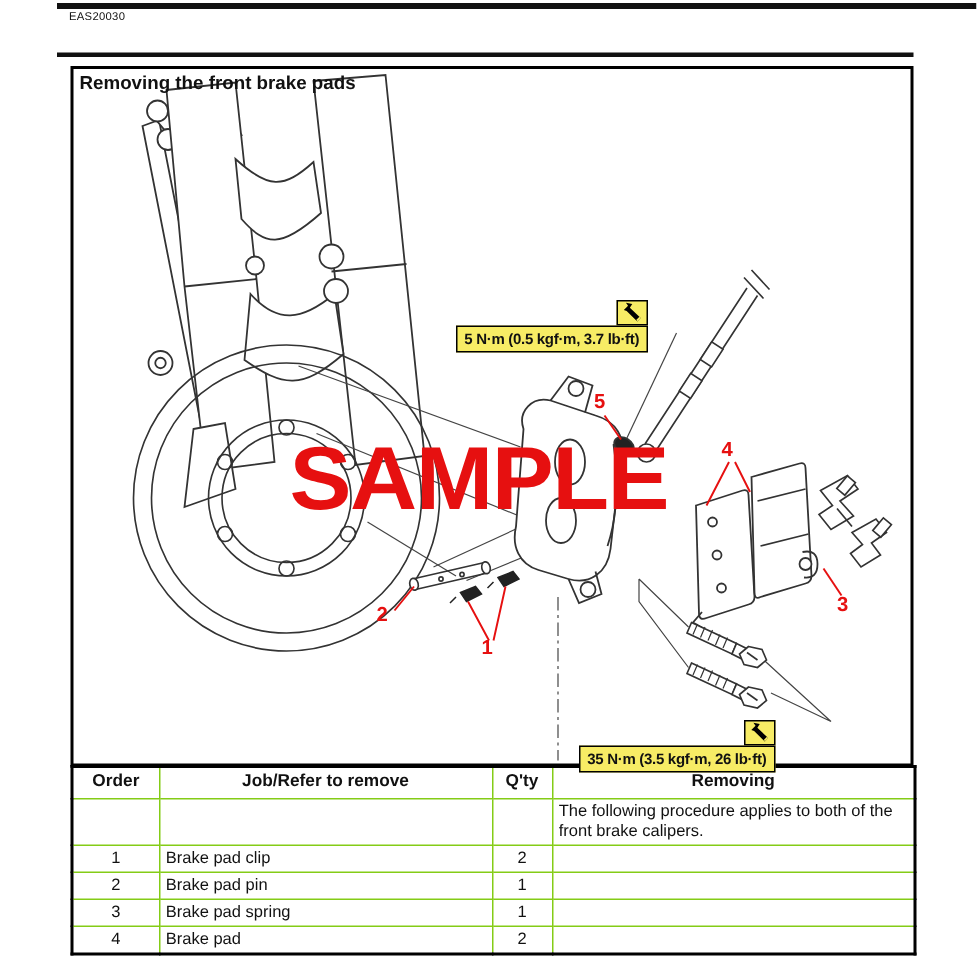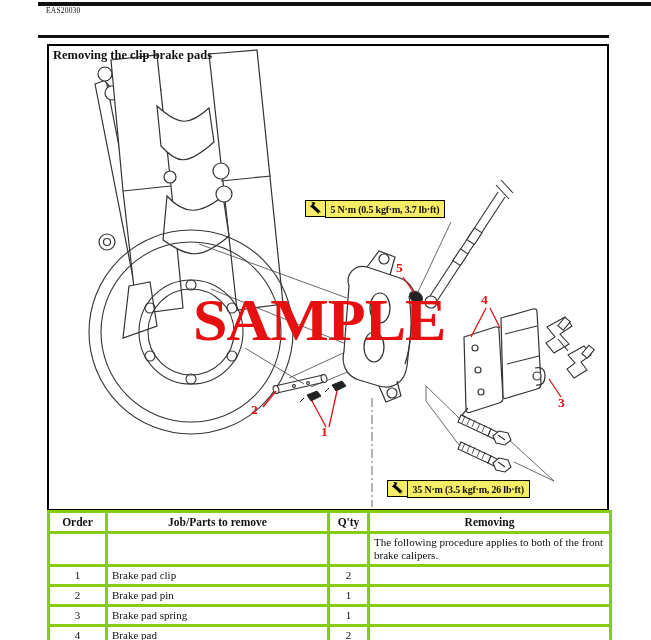--- a/index.html
+++ b/index.html
@@ -4,75 +4,75 @@
 <style>
   :root{
     --accent-red:#e61010;
     --callout-yellow:#f7ec65;
     --line-color:#333333;
     --ink:#111111;
   }
   *{margin:0;padding:0;box-sizing:border-box;}
   html,body{width:651px;height:640px;overflow:hidden;background:#ffffff;
     font-family:"Liberation Sans", sans-serif;color:var(--ink);}
-  .page{position:relative;width:651px;height:640px;background:#fff;font-family:Liberation Serif, serif;}
+  .page{position:relative;width:651px;height:640px;background:#fff;}
 
   .top-rule{position:absolute;left:38px;top:2px;width:613px;height:3.5px;background:#111;}
   .section-code{position:absolute;left:46px;top:6px;font-size:7.5px;letter-spacing:.2px;}
   .page-title{position:absolute;left:45px;top:12px;font-size:18px;font-weight:bold;letter-spacing:.3px;}
   .title-rule{position:absolute;left:38px;top:35px;width:571px;height:2.5px;background:#111;}
 
   .figure-box{position:absolute;left:47px;top:44px;width:562px;height:467px;border:2px solid #000;background:#fff;}
   .figure-caption{position:absolute;left:4px;top:2px;font-size:12.5px;font-weight:bold;z-index:4;}
   .diagram{position:absolute;left:0;top:0;width:558px;height:463px;}
 
   .watermark{position:absolute;left:144px;top:243px;z-index:5;font-size:62px;font-weight:bold;
     letter-spacing:-1px;line-height:1;color:var(--accent-red);transform:scaleY(.96);white-space:nowrap;}
 
-  .torque-callout{position:absolute;display:flex;align-items:flex-start;z-index:6;}
+  .torque-callout{position:absolute;display:flex;align-items:flex-end;z-index:6;flex-direction:column;}
   .torque-callout .icon-box{width:21px;border:1.5px solid #000;background:var(--callout-yellow);
     display:flex;align-items:center;justify-content:center;}
   .torque-callout .text-box{border:1.5px solid #000;margin-left:-1.5px;background:var(--callout-yellow);
     font-size:10px;font-weight:bold;white-space:nowrap;padding:2.5px 5px;letter-spacing:-.2px;}
   .callout-a{left:256px;top:154px;height:20px;}
   .callout-b{left:338px;top:434px;height:21px;}
 
   .part-label{position:absolute;z-index:6;color:var(--accent-red);font-weight:bold;font-size:13.5px;line-height:1;}
   .pl-1{left:272px;top:379px;}
   .pl-2{left:202px;top:357px;}
   .pl-3{left:509px;top:350px;}
   .pl-4{left:432px;top:247px;}
   .pl-5{left:347px;top:215px;}
 
   .redstroke{stroke:var(--accent-red);}
 
   .parts-table{position:absolute;left:47px;top:510px;width:562px;border-collapse:collapse;
     border:2px solid #000;font-size:11px;table-layout:fixed;}
-  .parts-table th,.parts-table td{border:3px solid #84cc16;padding:2px 4px;line-height:13px;vertical-align:middle;}
+  .parts-table th,.parts-table td{border:1px solid #84cc16;padding:2px 4px;line-height:13px;vertical-align:middle;}
   .parts-table th{font-size:11.5px;font-weight:bold;text-align:center;height:21px;padding:2px 2px;}
   .parts-table col.c-order{width:58px;}
   .parts-table col.c-job{width:222px;}
   .parts-table col.c-qty{width:40px;}
   .parts-table col.c-remarks{width:242px;}
   .parts-table td.cell-order,.parts-table td.cell-qty{text-align:center;}
   .parts-table td{height:17px;}
   .parts-table tr.row-note td{height:29px;}
   .parts-table tr.row-ref td{height:18px;}
 </style>
 </head>
 <body>
 
 <div class="page">
 
   <div class="top-rule"></div>
   <div class="section-code">EAS20030</div>
   <div class="title-rule"></div>
 
   <div class="figure-box">
-    <div class="figure-caption">Removing the clip brake pads</div>
+    <div class="figure-caption">Removing the front brake pads</div>
 
     <svg class="diagram" viewBox="0 0 558 463" xmlns="http://www.w3.org/2000/svg">
 
       <g fill="#fff" stroke="#333" stroke-width="1.2">
         <path d="M46 38 L57 34 L97 238 L86 242 Z"></path>
         <path d="M50 28 L92 18 L112 44 L72 54 Z"></path>
         <circle cx="56" cy="28" r="7"></circle>
           <circle cx="63" cy="47" r="7"></circle>
         <path d="M62 14 L108 9 L122 140 L134 262 L88 268 L74 145 Z"></path>
         <path d="M74 145 L122 140" fill="none"></path>
@@ -221,21 +221,21 @@
   <table class="parts-table">
     <colgroup>
       <col class="c-order">
         <col class="c-job">
         <col class="c-qty">
         <col class="c-remarks">
     </colgroup>
     <thead>
         <tr>
           <th>Order</th>
-          <th>Job/Parts to remove</th>
+          <th>Job/Refer to remove</th>
           <th>Q'ty</th>
           <th>Removing</th>
         </tr>
       </thead>
     <tbody>
         <tr class="row-note">
           <td class="cell-order"></td>
           <td class="cell-job"></td>
           <td class="cell-qty"></td>
           <td class="cell-remarks">The following procedure applies to both of the front brake calipers.</td>

